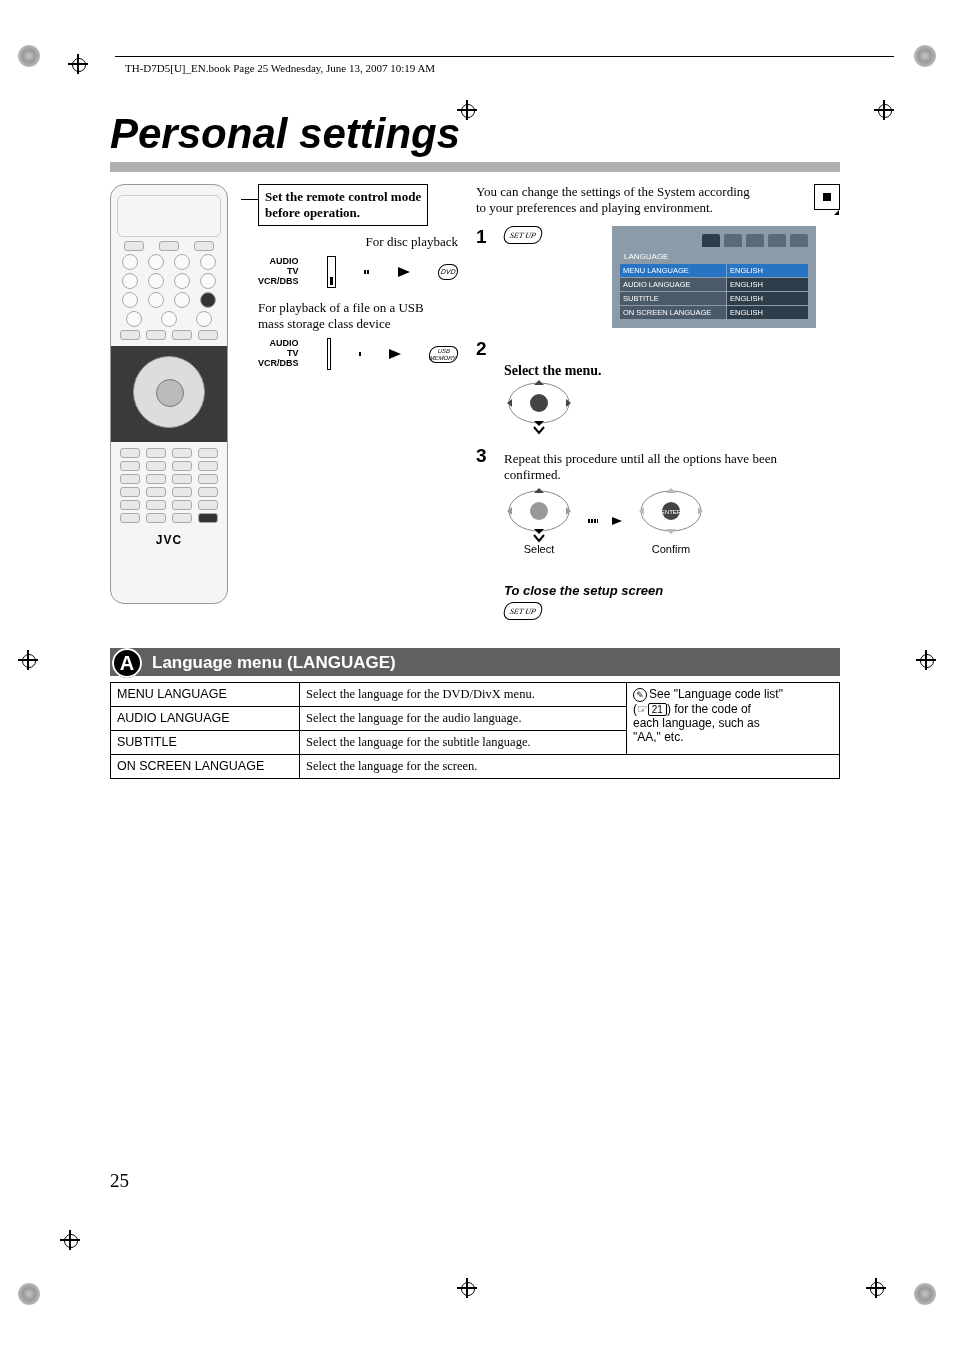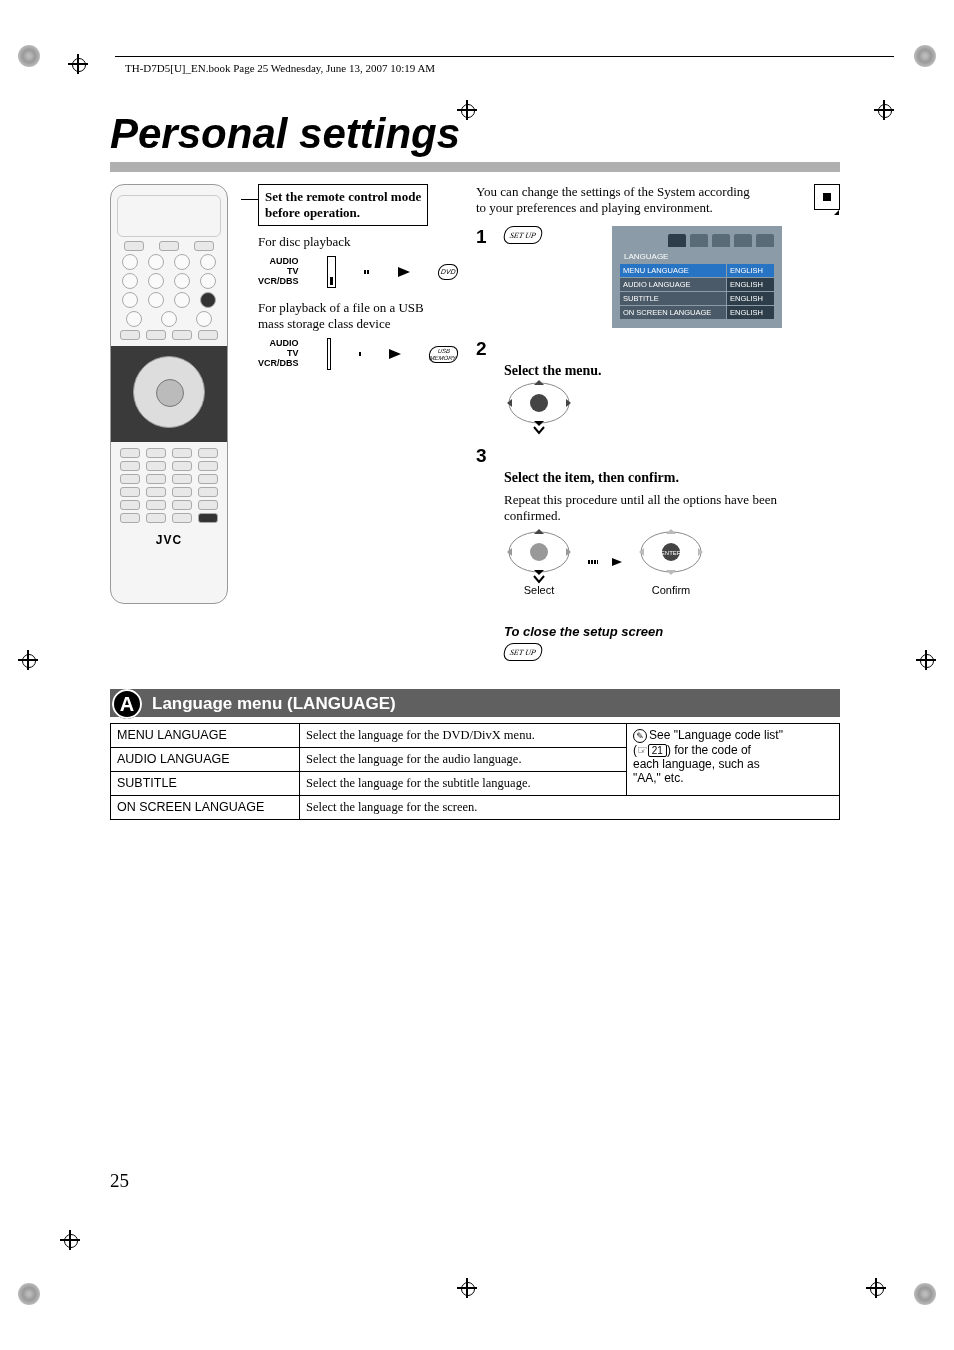--- a/index.html
+++ b/index.html
@@ -146,20 +146,21 @@
   .col-mid {
     width: 200px;
     flex-shrink: 0;
     font-size: 13px;
   }
   .col-mid .box-title {
     font-weight: bold;
   }
   .col-mid .sub {
     margin-top: 8px;
+    text-align: right;
   }
   .mode-fig {
     display:flex; align-items:center; gap:28px; margin:6px 0 12px;
   }
   .mode-labels { font-size:9px; font-family:Arial,sans-serif; font-weight:bold; text-align:right; line-height:1.1;}
   .switch-box {
     width: 14px; height: 30px; border:1.5px solid #000; position:relative;
   }
   .switch-box::after{content:"";position:absolute;bottom:2px;left:2px;right:2px;height:8px;background:#000;}
   .arrow-r {
@@ -200,21 +201,21 @@
   }
   .step-body { flex:1; }
   .step-title { font-weight: bold; font-size: 14px; margin-top: 25px; }
   .setup-icon {
     width:36px; height:16px; border:1px solid #000; border-radius:8px;
     font-size:8px; font-style:italic; display:flex;align-items:center;justify-content:center;
     transform: skewX(-10deg);
   }
 
   .osd-screen {
-    width: 170px;
+    width: 204px;
     background: #8b9ca8;
     padding: 8px;
     margin-left: 60px;
     box-sizing: border-box;
   }
   .osd-tabs { height:14px; display:flex; gap:4px; justify-content:flex-end; margin-bottom:2px;}
   .osd-tab { width:18px; height:13px; background:#5a6b78; border-radius:2px 2px 0 0;}
   .osd-tab.active{ background:#2d3e4a;}
   .osd-section { font-size:8px; font-family:Arial; color:#fff; padding:2px 4px;}
   .osd-row { display:flex; font-size:7.5px; font-family:Arial; color:#fff; margin:1px 0;}
@@ -518,21 +519,20 @@
               <path d="M62 20 l5 4 l-5 4 z" fill="#444"></path>
               <path d="M30 48 l5 6 l5 -6" fill="none" stroke="#000" stroke-width="2"></path>
             </svg>
           </div>
         </div>
       </div>
 
       <div class="step-row">
         <div class="step-num">3</div>
         <div class="step-body">
-          <div class="step-title">Select the item, then confirm.</div>
           <div style="margin-top:6px;">
             <span>Repeat this procedure until all the options have been</span><br>
             <span>confirmed.</span>
           </div>
           <div style="display:flex;align-items:center;gap:14px;margin-top:4px;">
             <div>
               <div class="dpad-fig">
                 <svg viewBox="0 0 70 56">
                   <ellipse cx="35" cy="24" rx="30" ry="20" fill="none" stroke="#888"></ellipse>
                   <circle cx="35" cy="24" r="9" fill="#999"></circle>

